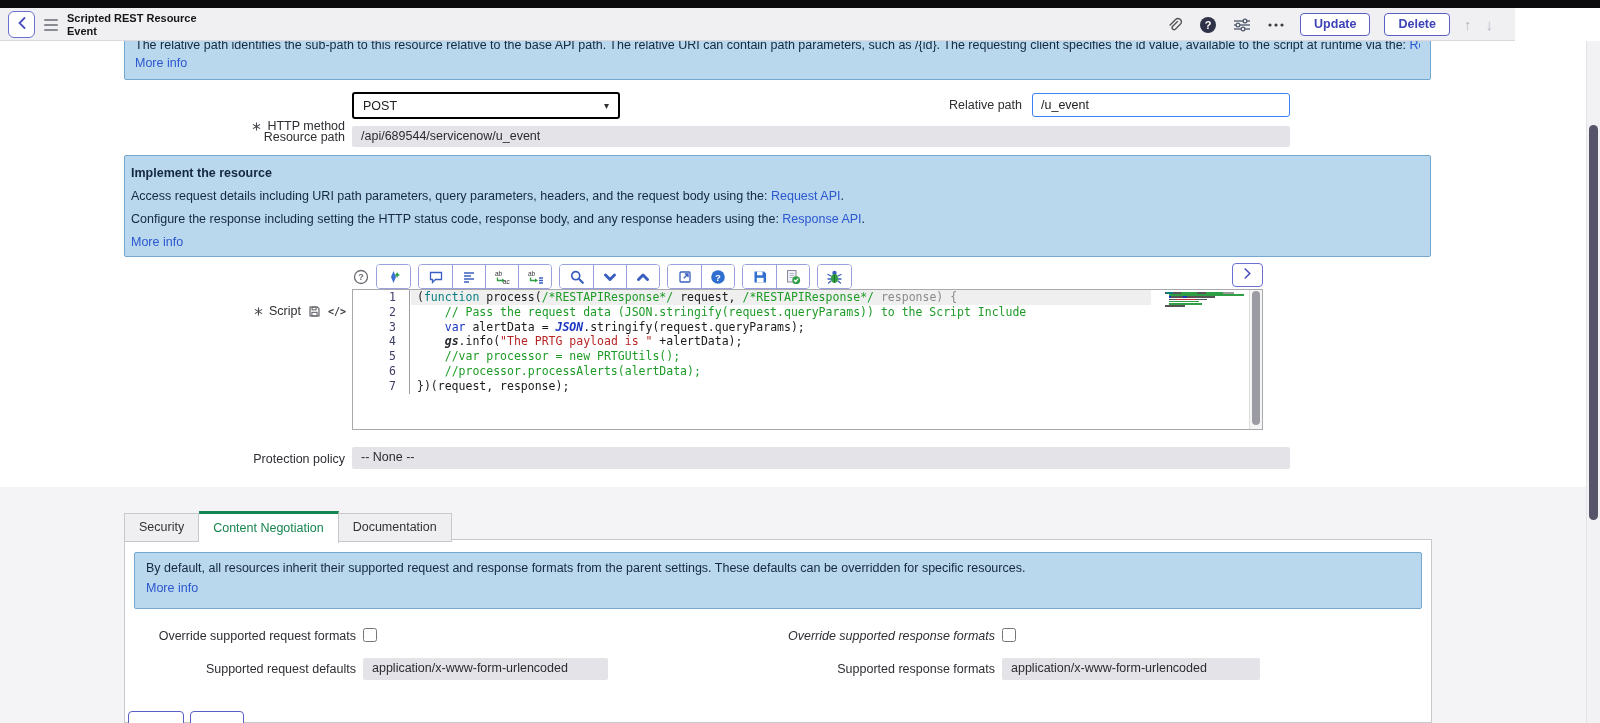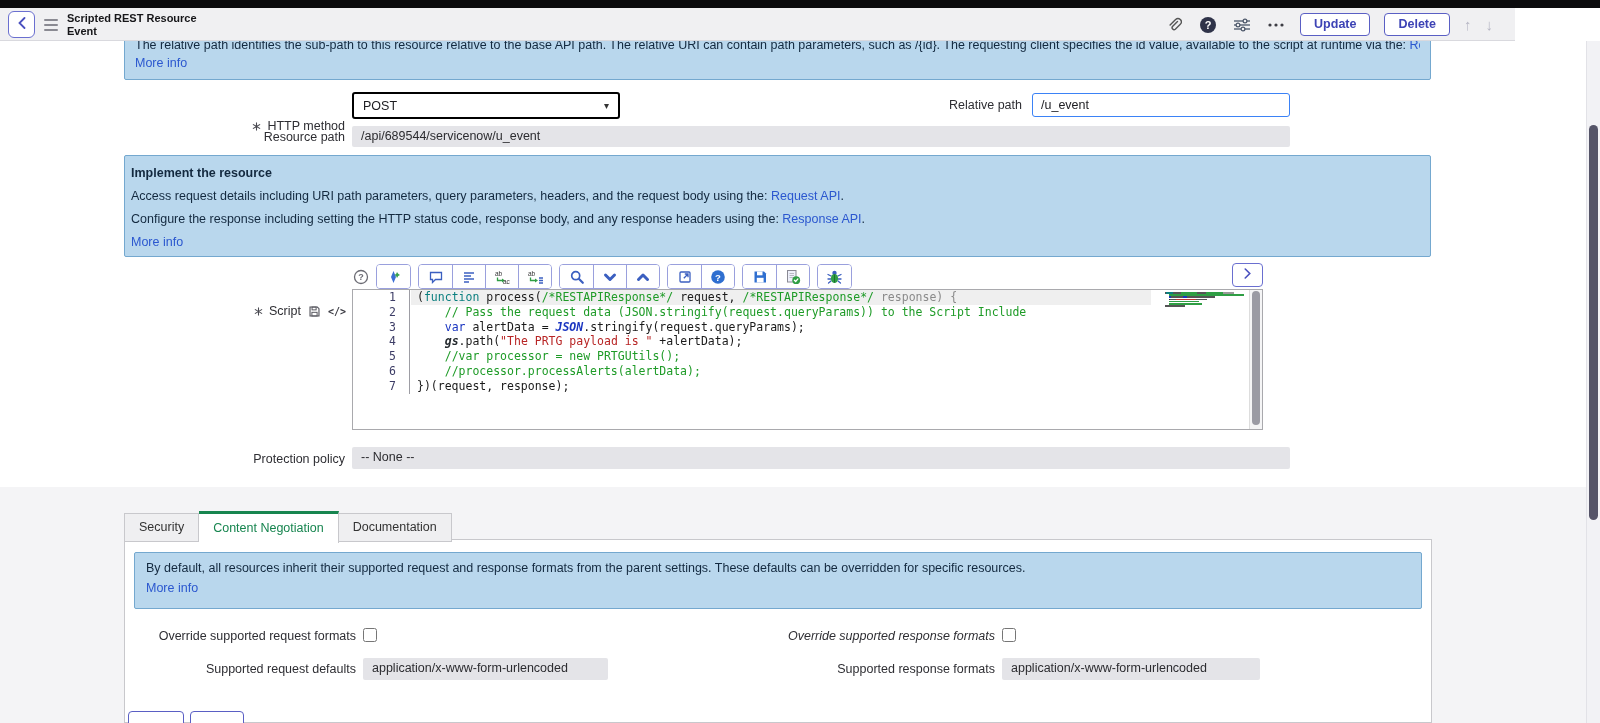--- a/index.html
+++ b/index.html
@@ -334,21 +334,21 @@
         <div class="ed-row">
           <div class="ed-gutter">2</div>
           <div class="ed-line"><span class="cseg-p">    </span><span class="cseg-cm">// Pass the request data (JSON.stringify(request.queryParams)) to the Script Include</span></div>
         </div>
         <div class="ed-row">
           <div class="ed-gutter">3</div>
           <div class="ed-line"><span class="cseg-p">    </span><span class="cseg-kw2">var</span><span class="cseg-p"> alertData = </span><span class="cseg-bi">JSON</span><span class="cseg-p">.stringify(request.queryParams);</span></div>
         </div>
         <div class="ed-row">
           <div class="ed-gutter">4</div>
-          <div class="ed-line"><span class="cseg-p">    </span><span class="cseg-bi2">gs</span><span class="cseg-p">.path(</span><span class="cseg-str">"The PRTG payload is "</span><span class="cseg-p"> +alertData);</span></div>
+          <div class="ed-line"><span class="cseg-p">    </span><span class="cseg-bi2">gs</span><span class="cseg-p">.info(</span><span class="cseg-str">"The PRTG payload is "</span><span class="cseg-p"> +alertData);</span></div>
         </div>
         <div class="ed-row">
           <div class="ed-gutter">5</div>
           <div class="ed-line"><span class="cseg-p">    </span><span class="cseg-cm">//var processor = new PRTGUtils();</span></div>
         </div>
         <div class="ed-row">
           <div class="ed-gutter">6</div>
           <div class="ed-line"><span class="cseg-p">    </span><span class="cseg-cm">//processor.processAlerts(alertData);</span></div>
         </div>
         <div class="ed-row">

